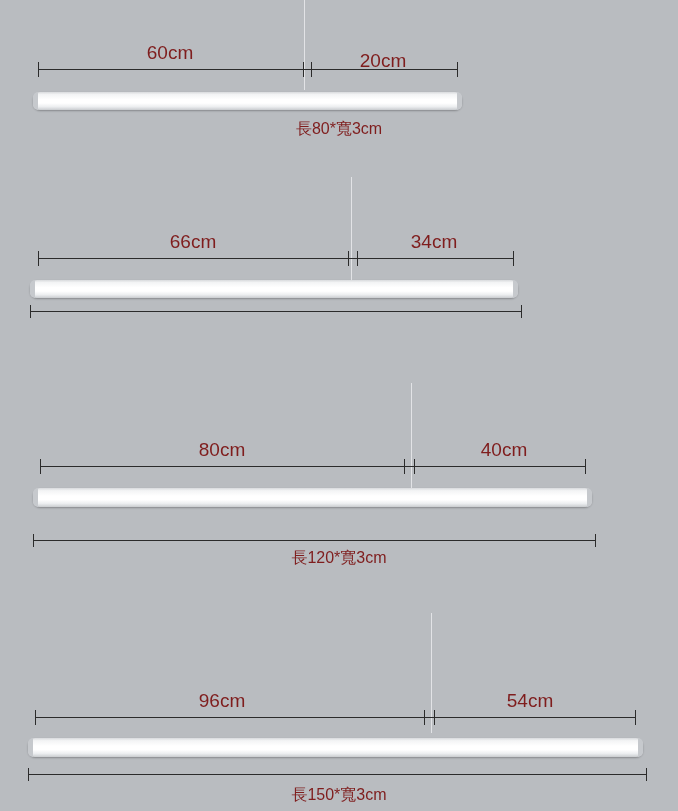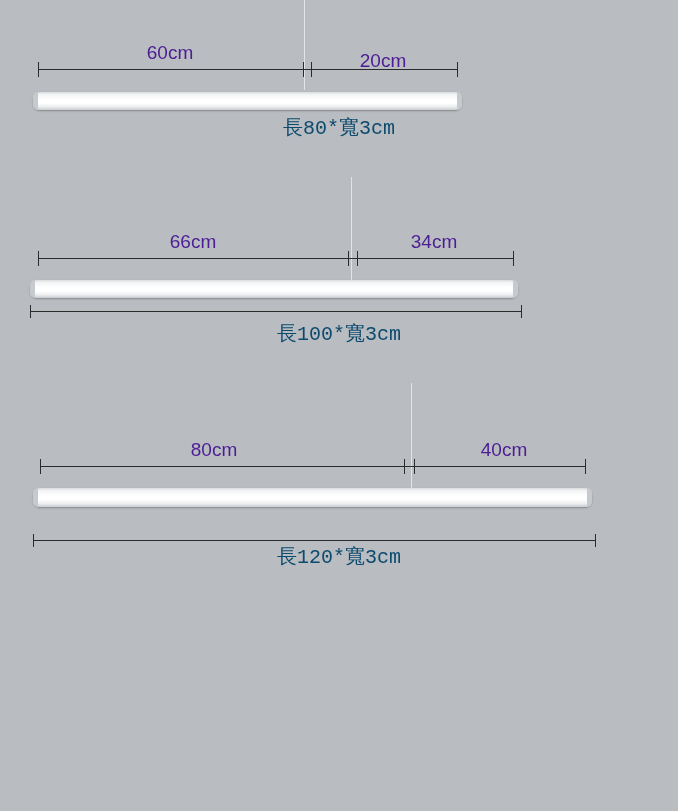--- a/index.html
+++ b/index.html
@@ -39,21 +39,21 @@
     height: 1px;
     background: #2b2b2b;
   }
   .tick {
     position: absolute;
     width: 1px;
     background: #2b2b2b;
   }
   .dimlabel {
     position: absolute;
-    color: #4c1d95;
+    color: #7f1d1d;
     font-size: 19px;
     line-height: 19px;
     white-space: nowrap;
     transform: translateX(-50%);
   }
 
   
   .bar {
     position: absolute;
     border-radius: 7px;
@@ -74,24 +74,23 @@
     background: #c6c9cd;
   }
   .bar .cap.left  { left: 0;  border-radius: 7px 0 0 7px; }
   .bar .cap.right { right: 0; border-radius: 0 7px 7px 0; }
 
   
   .caption {
     position: absolute;
     width: 100%;
     text-align: center;
-    color: #0c4a6e;
-    font-size: 20px;
+    color: #7f1d1d;
+    font-size: 16px;
     line-height: 22px;
-    font-family: Liberation Mono, monospace;
   }
 </style>
 </head>
 <body>
 
 <div class="stage">
 
   <div class="group" style="top:0;height:150px;">
     <div class="cord" style="left:304px;top:0;height:90px;"></div>
 
@@ -128,41 +127,64 @@
 
     <div class="bar" style="left:30px;top:108px;width:488px;height:18px;">
       <span class="cap left"></span>
       <span class="cap right"></span>
     </div>
 
     <div class="dimline" style="left:30px;top:139px;width:492px;"></div>
     <div class="tick" style="left:30px;top:133px;height:13px;"></div>
     <div class="tick" style="left:521px;top:133px;height:13px;"></div>
 
-    <div class="caption" style="top:152px;">長100*寬3cm</div>
   </div>
 
   <div class="group" style="top:378px;height:200px;">
     <div class="cord" style="left:411px;top:5px;height:115px;"></div>
 
     <div class="dimline" style="left:40px;top:88px;width:546px;"></div>
     <div class="tick" style="left:40px;top:81px;height:15px;"></div>
     <div class="tick" style="left:404px;top:81px;height:15px;"></div>
     <div class="tick" style="left:414px;top:81px;height:15px;"></div>
     <div class="tick" style="left:585px;top:81px;height:15px;"></div>
 
-    <div class="dimlabel" style="left:214px;top:62px;">80cm</div>
+    <div class="dimlabel" style="left:222px;top:62px;">80cm</div>
     <div class="dimlabel" style="left:504px;top:62px;text-align:right;">40cm</div>
 
     <div class="bar" style="left:33px;top:110px;width:559px;height:19px;">
       <span class="cap left"></span>
       <span class="cap right"></span>
     </div>
 
     <div class="dimline" style="left:33px;top:162px;width:563px;"></div>
     <div class="tick" style="left:33px;top:156px;height:13px;"></div>
     <div class="tick" style="left:595px;top:156px;height:13px;"></div>
 
     <div class="caption" style="top:169px;">長120*寬3cm</div>
   </div>
 
+  <div class="group" style="top:608px;height:203px;">
+    <div class="cord" style="left:431px;top:5px;height:120px;"></div>
+
+    <div class="dimline" style="left:35px;top:717px;width:0;"></div>
+    <div class="dimline" style="left:35px;top:109px;width:601px;"></div>
+    <div class="tick" style="left:35px;top:102px;height:15px;"></div>
+    <div class="tick" style="left:424px;top:102px;height:15px;"></div>
+    <div class="tick" style="left:434px;top:102px;height:15px;"></div>
+    <div class="tick" style="left:635px;top:102px;height:15px;"></div>
+
+    <div class="dimlabel" style="left:222px;top:83px;">96cm</div>
+    <div class="dimlabel" style="left:530px;top:83px;">54cm</div>
+
+    <div class="bar" style="left:28px;top:130px;width:615px;height:19px;">
+      <span class="cap left"></span>
+      <span class="cap right"></span>
+    </div>
+
+    <div class="dimline" style="left:28px;top:166px;width:619px;"></div>
+    <div class="tick" style="left:28px;top:160px;height:13px;"></div>
+    <div class="tick" style="left:646px;top:160px;height:13px;"></div>
+
+    <div class="caption" style="top:176px;">長150*寬3cm</div>
+  </div>
 
 </div>
 
 </body></html>

